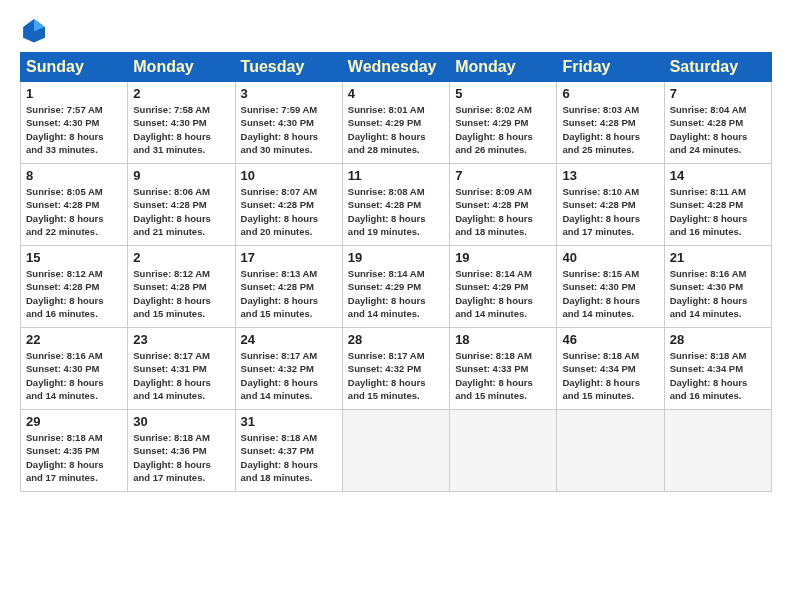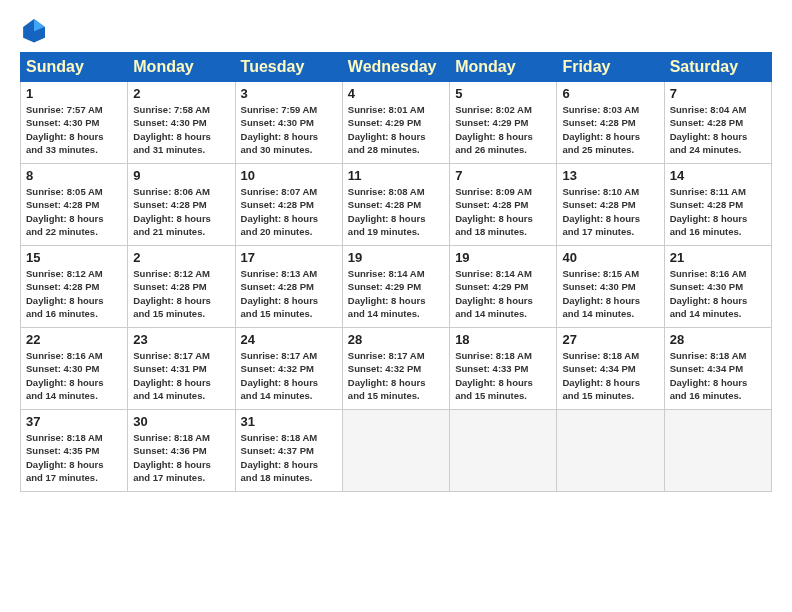--- a/index.html
+++ b/index.html
@@ -233,31 +233,31 @@
       </td>
           <td>
         <span class="day-num">28</span>
         <span class="day-info">Sunrise: 8:17 AM<br>Sunset: 4:32 PM<br>Daylight: 8 hours and 15 minutes.</span>
       </td>
           <td>
         <span class="day-num">18</span>
         <span class="day-info">Sunrise: 8:18 AM<br>Sunset: 4:33 PM<br>Daylight: 8 hours and 15 minutes.</span>
       </td>
           <td>
-        <span class="day-num">27</span>
+        <span class="day-num">46</span>
         <span class="day-info">Sunrise: 8:18 AM<br>Sunset: 4:34 PM<br>Daylight: 8 hours and 15 minutes.</span>
       </td>
           <td>
         <span class="day-num">28</span>
         <span class="day-info">Sunrise: 8:18 AM<br>Sunset: 4:34 PM<br>Daylight: 8 hours and 16 minutes.</span>
       </td>
         </tr>
         <tr>
           <td>
-        <span class="day-num">37</span>
+        <span class="day-num">29</span>
         <span class="day-info">Sunrise: 8:18 AM<br>Sunset: 4:35 PM<br>Daylight: 8 hours and 17 minutes.</span>
       </td>
           <td>
         <span class="day-num">30</span>
         <span class="day-info">Sunrise: 8:18 AM<br>Sunset: 4:36 PM<br>Daylight: 8 hours and 17 minutes.</span>
       </td>
           <td>
         <span class="day-num">31</span>
         <span class="day-info">Sunrise: 8:18 AM<br>Sunset: 4:37 PM<br>Daylight: 8 hours and 18 minutes.</span>
       </td>

